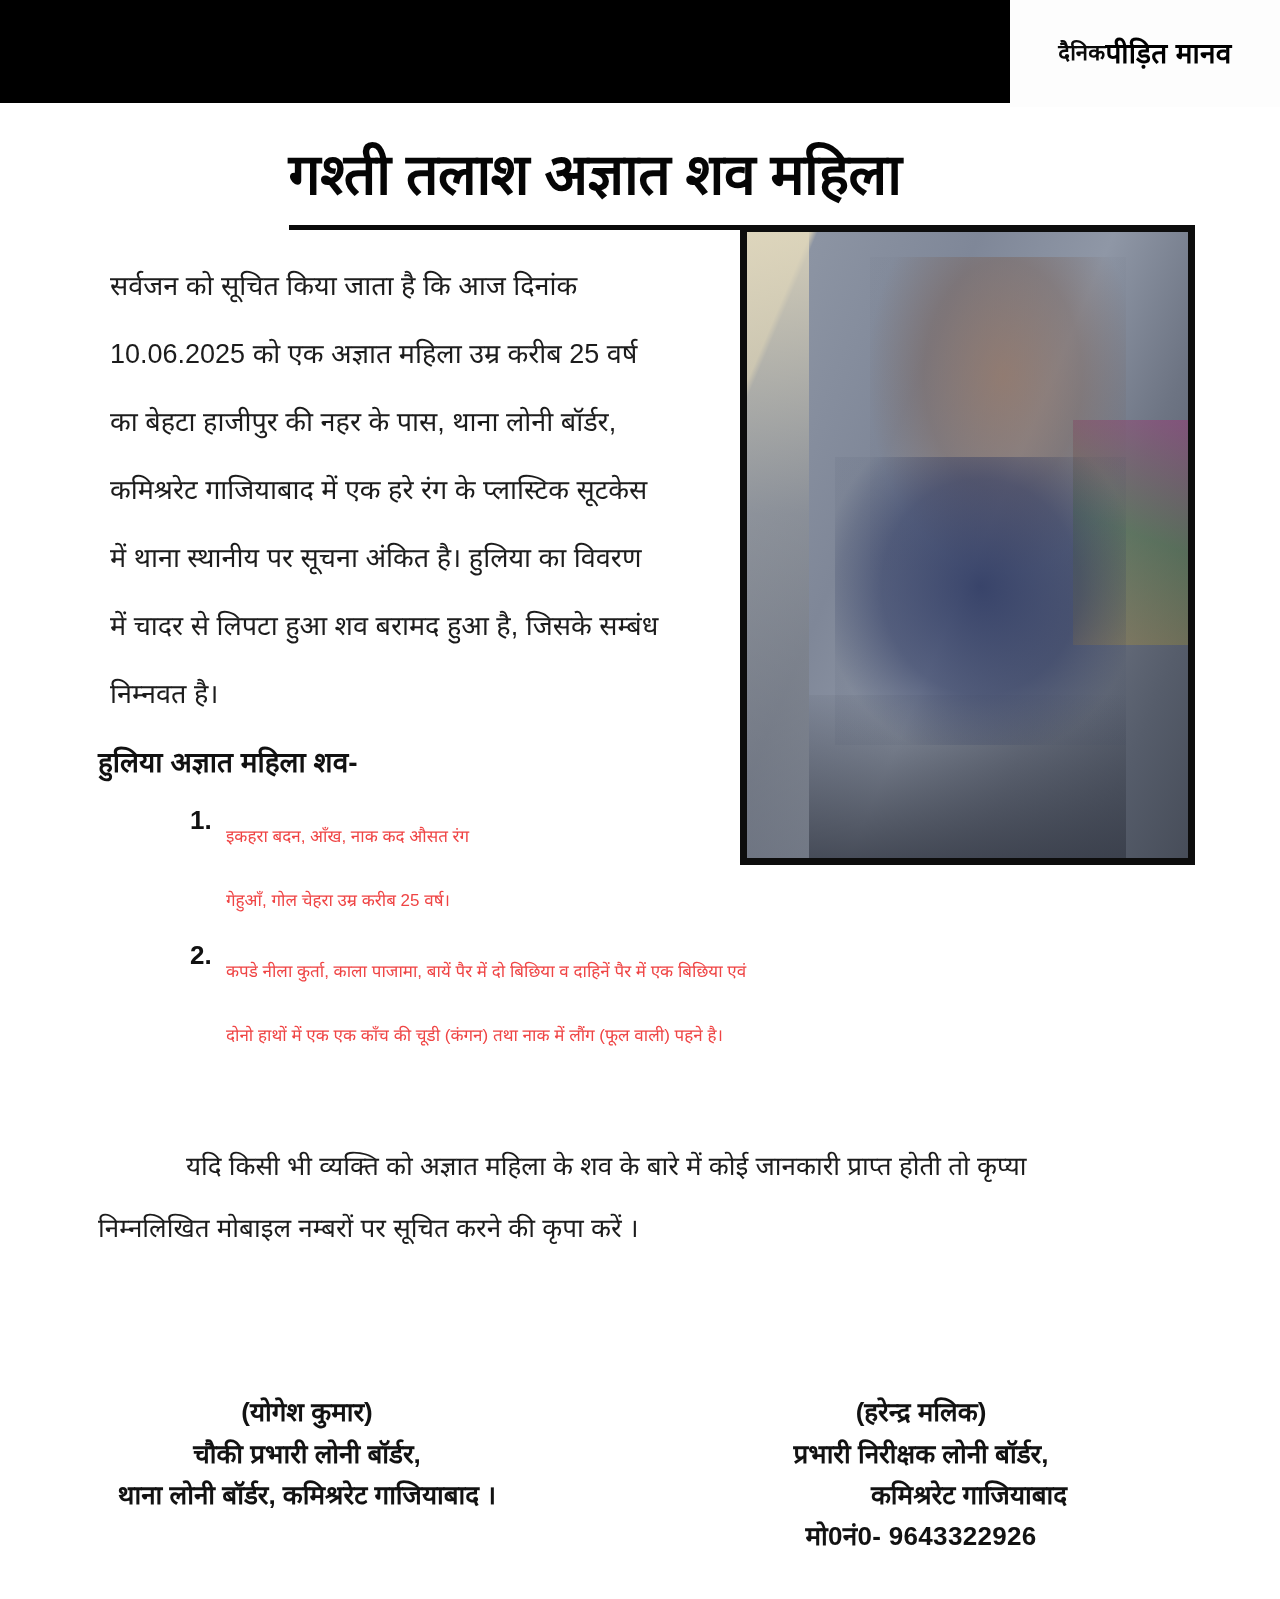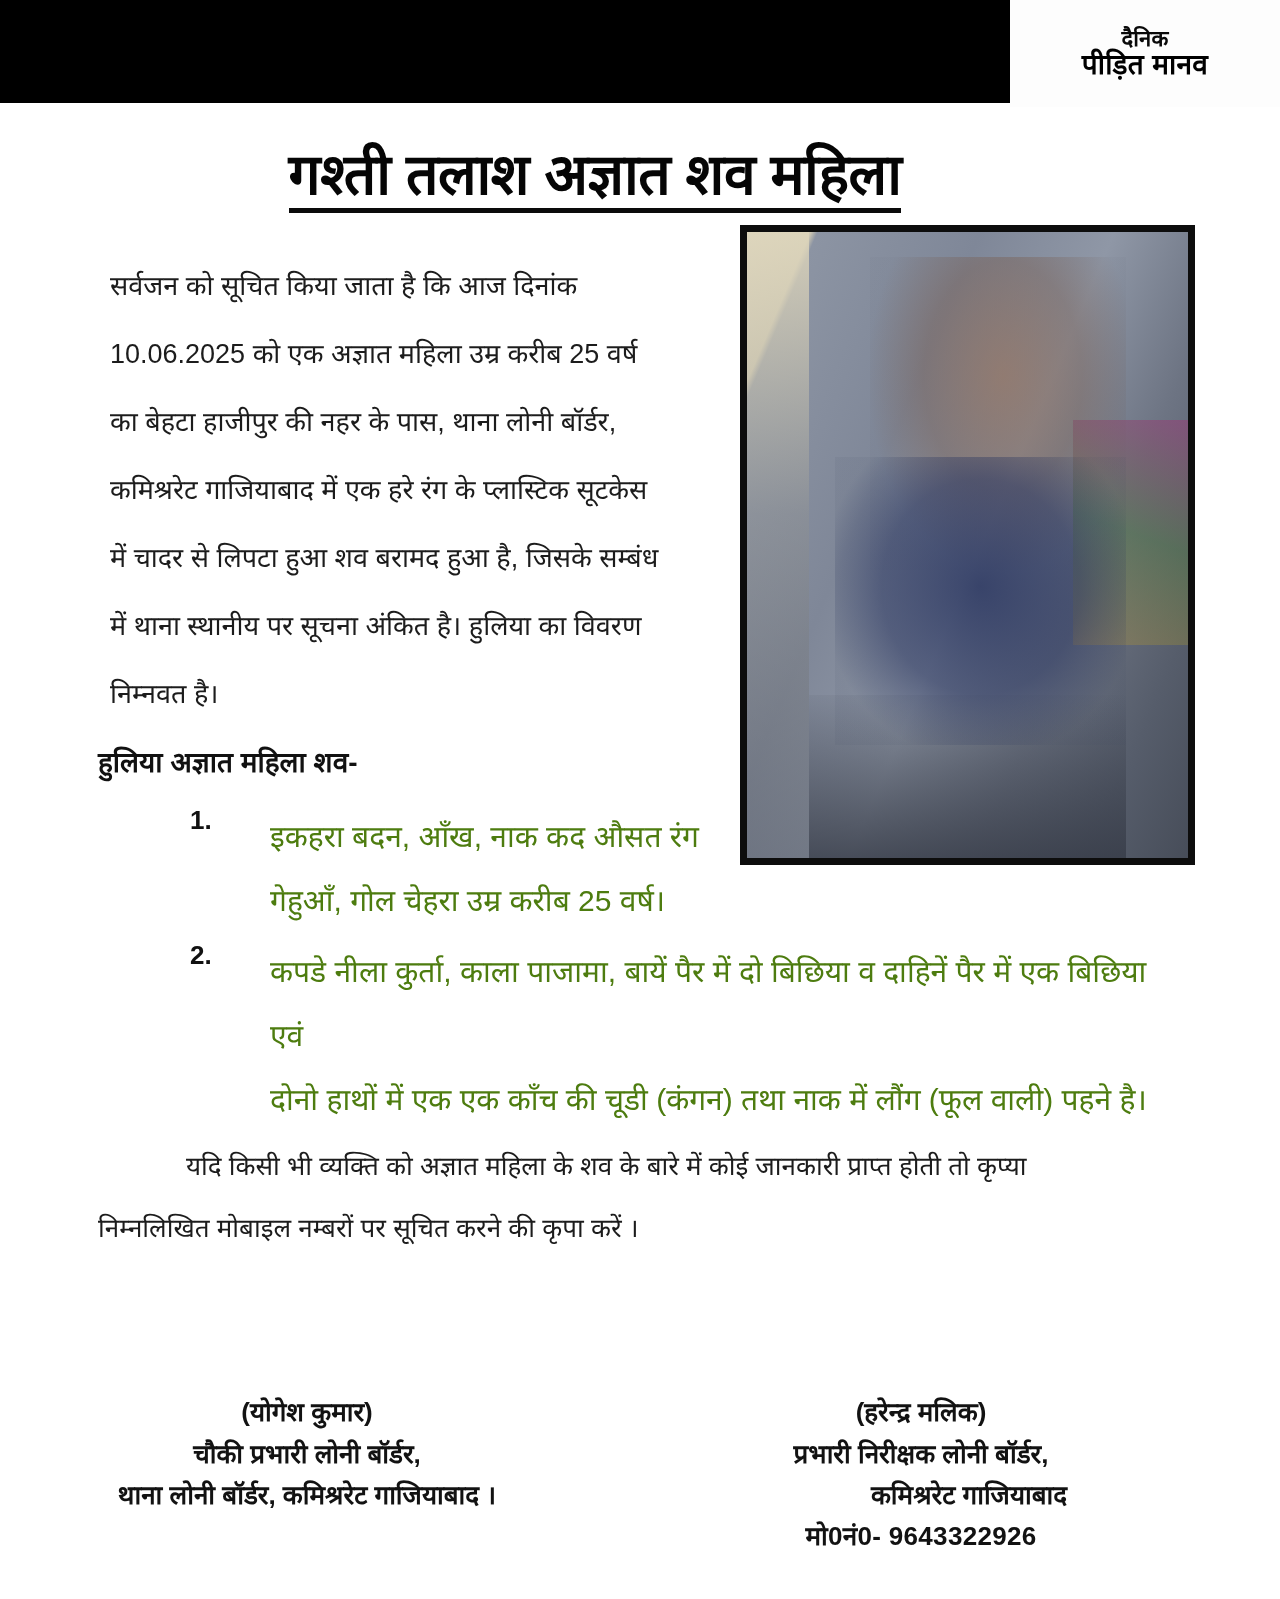--- a/index.html
+++ b/index.html
@@ -27,21 +27,21 @@
     background: #000000;
   }
   .masthead-brand {
     position: absolute;
     left: 1010px;
     top: 0;
     width: 270px;
     height: 107px;
     background: #fdfdfd;
     display: flex;
-    flex-direction: column;
+    flex-direction: row;
     align-items: center;
     justify-content: center;
     line-height: 1.02;
   }
   .brand-small {
     font-size: 22px;
     font-weight: 700;
     color: #0a0a0a;
     letter-spacing: 0.2px;
   }
@@ -60,21 +60,21 @@
     top: 103px;
     width: 1190px;
     text-align: center;
   }
   .headline {
     display: inline-block;
     font-size: 57px;
     font-weight: 800;
     color: #050505;
     letter-spacing: -0.5px;
-    padding-bottom: 0;
+    padding-bottom: 17px;
     border-bottom: 5px solid #0a0a0a;
     line-height: 1.18;
   }
 
   
   .photo-frame {
     position: absolute;
     left: 740px;
     top: 225px;
     width: 455px;
@@ -172,25 +172,24 @@
     align-items: flex-start;
   }
   .li-num {
     font-size: 26px;
     font-weight: 700;
     color: #111111;
     width: 36px;
     flex: 0 0 36px;
   }
   .li-body {
-    font-size: 30px;
+    font-size: 17px;
     line-height: 64px;
-    color: #4d7c0f;
+    color: #ef4444;
     font-weight: 500;
-    margin-left: 44px;
   }
   .li-body .justify-line {
     display: flex;
     justify-content: space-between;
   }
 
   #item-1 { left: 190px; top: 805px; width: 545px; }
   #item-2 { left: 190px; top: 940px; width: 990px; }
 
   
@@ -256,22 +255,22 @@
     <div class="photo-accent-c"></div>
   </div>
 </div>
 
 <div class="body-col">
   <p class="lead-p">
     <span>सर्वजन को सूचित किया जाता है कि आज दिनांक</span>
     <span>10.06.2025 को एक अज्ञात महिला उम्र करीब 25 वर्ष</span>
     <span>का बेहटा हाजीपुर की नहर के पास, थाना लोनी बॉर्डर,</span>
     <span>कमिश्ररेट गाजियाबाद में एक हरे रंग के प्लास्टिक सूटकेस</span>
+    <span>में थाना स्थानीय पर सूचना अंकित है। हुलिया का विवरण</span>
     <span>में चादर से लिपटा हुआ शव बरामद हुआ है, जिसके सम्बंध</span>
-    <span>में थाना स्थानीय पर सूचना अंकित है। हुलिया का विवरण</span>
     <span>निम्नवत है।</span>
   </p>
 </div>
 
 <div class="huliya-head">हुलिया अज्ञात महिला शव-</div>
 
 <div class="list-item" id="item-1">
   <div class="li-num">1.</div>
   <div class="li-body">
     <div class="justify-line">

